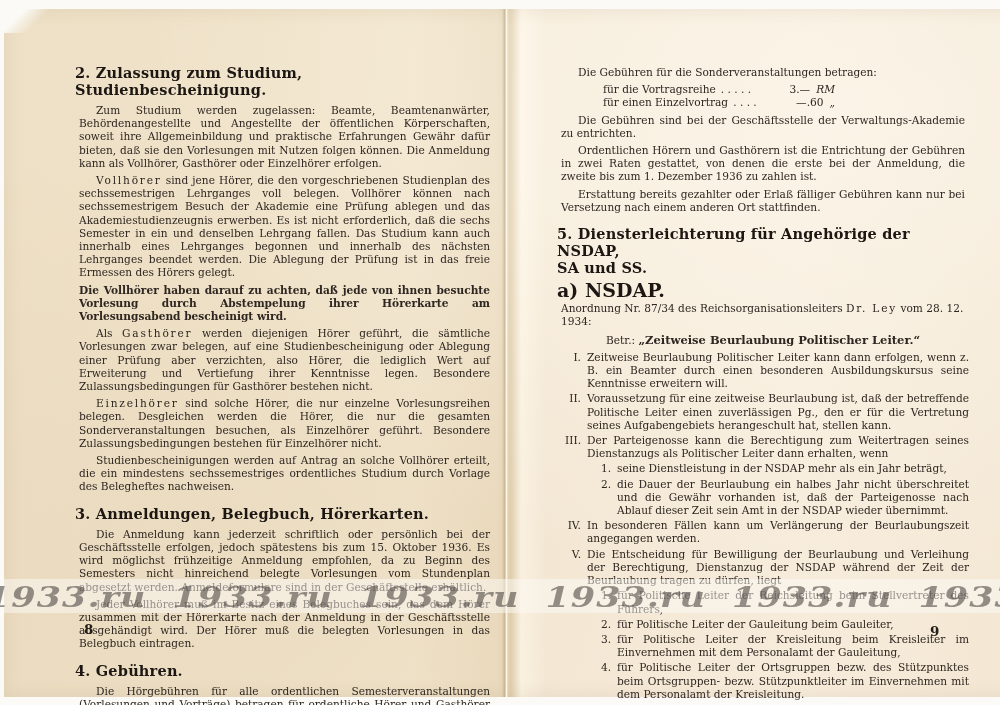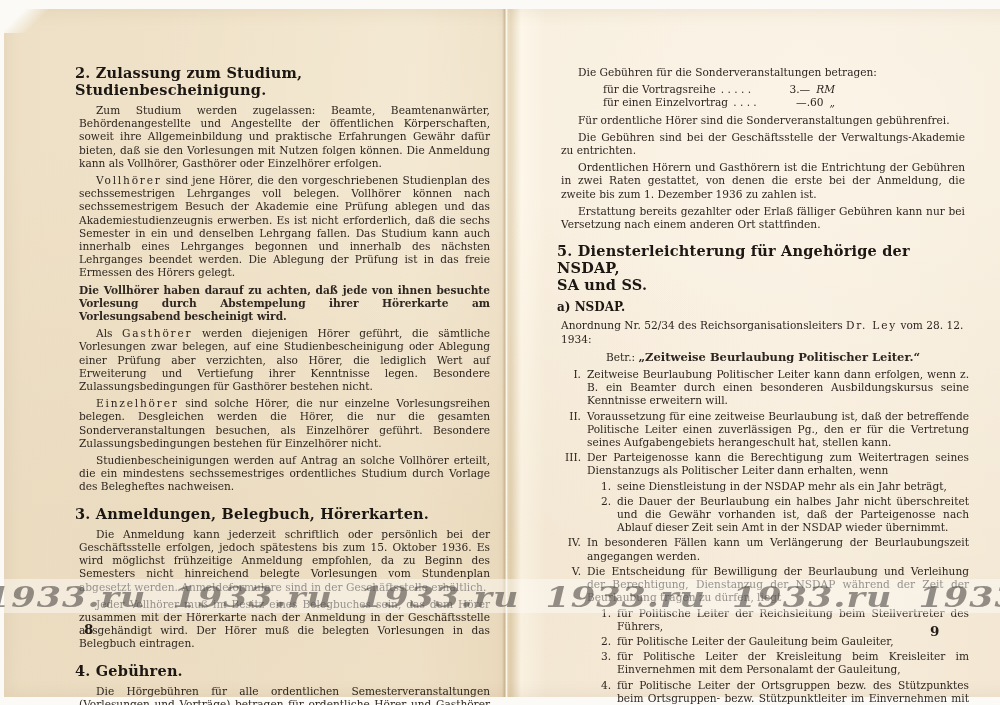--- a/index.html
+++ b/index.html
@@ -52,21 +52,21 @@
     font-size:14.5px;
     line-height:17px;
     font-weight:bold;
     color:#1c1712;
     margin:11px 0 6px 0;
     letter-spacing:0.2px;
     text-align:left;
   }
   h2.first{ margin-top:0; }
   h3{
-    font-size:12px;
+    font-size:19px;
     font-weight:bold;
     color:#1c1712;
     margin:8px 0 5px 0;
     text-align:left;
   }
   p{ margin:4px; }
   .ind{ text-indent:17px; }
   .bold-para{ font-weight:bold; }
   .sperr{ letter-spacing:1.8px; }
   .fee-row{
@@ -164,33 +164,32 @@
         <span class="dots">. . . . .</span>
         <span class="val">3.—</span>
         <span class="unit">RM</span>
       </div>
       <div class="fee-row fee-row-r">
         <span>für einen Einzelvortrag</span>
         <span class="dots">. . . .</span>
         <span class="val">—.60</span>
         <span class="unit">„</span>
       </div>
-      <p class="ind">Für ordentliche Hörer sind die Sonderveranstaltungen gebührenfrei.</p>
       <p class="ind">Die Gebühren sind bei der Geschäftsstelle der Verwaltungs-Akademie zu entrichten.</p>
       <p class="ind">Ordentlichen Hörern und Gasthörern ist die Entrichtung der Gebühren in zwei Raten gestattet, von denen die erste bei der Anmeldung, die zweite bis zum 1. Dezember 1936 zu zahlen ist.</p>
       <p class="ind">Erstattung bereits gezahlter oder Erlaß fälliger Gebühren kann nur bei Versetzung nach einem anderen Ort stattfinden.</p>
     </section>
 
     <section>
       <h2>
           <span style="display:block">5. Diensterleichterung für Angehörige der NSDAP,</span>
           <span style="display:block">SA und SS.</span>
         </h2>
       <h3>a) NSDAP.</h3>
-      <p class="anordnung"><span>Anordnung Nr. 52/34 des Reichsorganisationsleiters </span><span class="sperr">Dr. Ley</span><span> vom 28. 12. 1934:</span></p>
+      <p class="anordnung"><span>Anordnung Nr. 87/34 des Reichsorganisationsleiters </span><span class="sperr">Dr. Ley</span><span> vom 28. 12. 1934:</span></p>
       <p class="betr"><span>Betr.: </span><span class="betr-title">„Zeitweise Beurlaubung Politischer Leiter.“</span></p>
 
       <div class="li">
         <span class="li-label">I.</span>
         <div class="li-body">Zeitweise Beurlaubung Politischer Leiter kann dann erfolgen, wenn z. B. ein Beamter durch einen besonderen Ausbildungskursus seine Kenntnisse erweitern will.</div>
       </div>
       <div class="li">
         <span class="li-label">II.</span>
         <div class="li-body">Voraussetzung für eine zeitweise Beurlaubung ist, daß der betreffende Politische Leiter einen zuverlässigen Pg., den er für die Vertretung seines Aufgabengebiets herangeschult hat, stellen kann.</div>
       </div>

